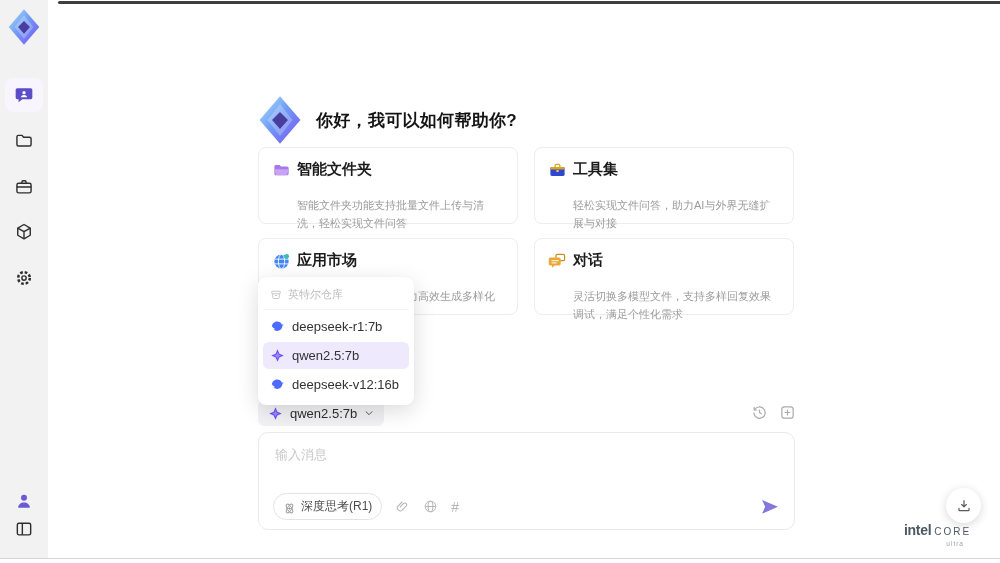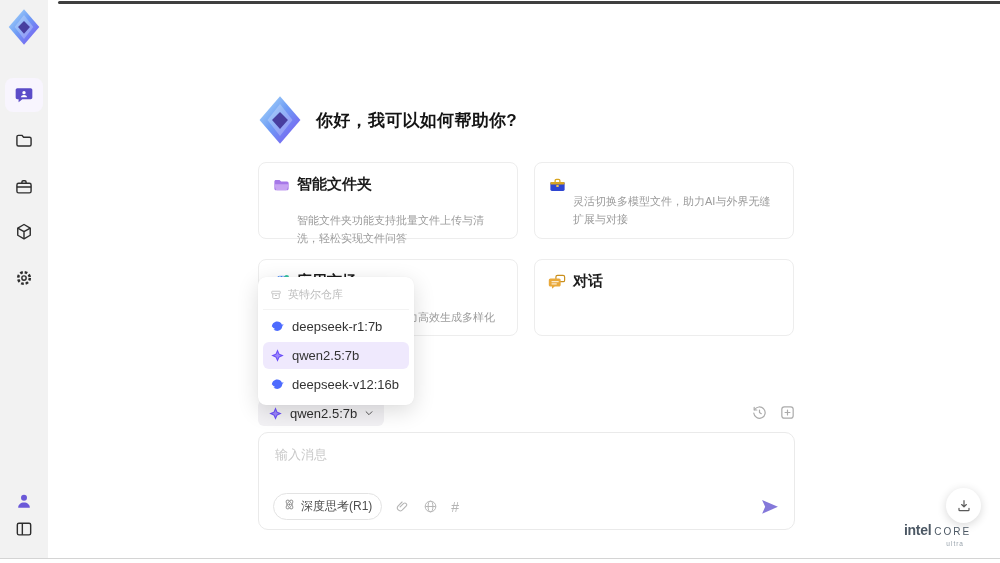--- a/index.html
+++ b/index.html
@@ -20,21 +20,21 @@
   
   #top-accent { left:58px; top:1px; right:0; height:3px; background:#3f3f3f; border-radius:2px 0 0 2px; }
   #bottom-line { left:0; right:0; bottom:4px; height:1px; background:#d4d4d4; }
 
   
   #greeting { left:256px; top:95px; display:flex; align-items:center; gap:12px; }
   #greeting .gem { width:48px; height:50px; }
   #greeting h1 { font-size:17px; font-weight:700; color:#141414; letter-spacing:.3px; }
 
   
-  #cards { left:258px; top:162px; width:537px; display:grid; grid-template-columns:260px 260px; gap:20px 16px; }
+  #cards { left:258px; top:147px; width:537px; display:grid; grid-template-columns:260px 260px; gap:14px 16px; }
   .card { position:relative; height:77px; border:1px solid #ededed; border-radius:8px; background:#fff;
           padding:12px 12px 0 38px; }
   .card-icon { position:absolute; left:13px; top:13px; width:19px; height:19px; }
   .card-title { font-size:15px; font-weight:700; color:#1c1c1c; }
   .card-desc { margin-top:18px; font-size:11px; line-height:1.6; color:#9b9b9b; }
 
   
   #dropdown { left:258px; top:277px; width:156px; background:#fff; border-radius:8px; z-index:30;
               box-shadow:0 6px 22px rgba(0,0,0,.14), 0 0 1px rgba(0,0,0,.08); padding:5px 5px 7px; }
   .dd-header { display:flex; align-items:center; gap:6px; padding:5px 7px 7px; font-size:11px; color:#bdbdbd;
@@ -52,21 +52,21 @@
   #model-pill svg.c { width:10px; height:10px; color:#555; }
 
   
   #top-actions { left:751px; top:404px; display:flex; gap:11px; color:#ababab; }
   #top-actions svg { width:17px; height:17px; }
 
   
   #composer { left:258px; top:432px; width:537px; height:98px; border:1px solid #eaeaea; border-radius:10px; background:#fff;padding-left:15px; }
   #placeholder { position:absolute; left:16px; top:13px; font-size:13px; color:#c9c9c9; }
   #composer-toolbar { position:absolute; left:14px; right:14px; bottom:9px; display:flex; align-items:center; gap:13px; }
-  #think-pill { display:flex; align-items:flex-start; gap:5px; border:1px solid #e3e3e3; border-radius:14px;
+  #think-pill { display:flex; align-items:flex-end; gap:5px; border:1px solid #e3e3e3; border-radius:14px;
                 padding:4px 9px; font-size:12px; color:#4d4d4d; background:#fff; }
   #think-pill svg { width:13px; height:13px; color:#8a8a8a; }
   .tool-icon { color:#b5b5b5; display:flex; align-items:center; }
   .tool-icon svg { width:15px; height:15px; }
   #hash { font-size:14px; color:#b5b5b5; }
   #send { margin-left:auto; display:flex; }
   #send svg { width:20px; height:20px; }
 
   
   #fab { left:946px; top:488px; width:35px; height:35px; border-radius:50%; background:#fff;
@@ -173,41 +173,43 @@
       <div class="card-desc">智能文件夹功能支持批量文件上传与清洗，轻松实现文件问答</div>
     </div>
 
     <div class="card">
       <svg class="card-icon" viewBox="0 0 24 24">
         <path d="M9 8V5.8c0-.9.7-1.6 1.6-1.6h2.8c.9 0 1.6.7 1.6 1.6V8" fill="none" stroke="#d9a520" stroke-width="1.6"></path>
         <rect x="3" y="7.6" width="18" height="11.4" rx="1.8" fill="#2f46d1"></rect>
         <rect x="3" y="7.6" width="18" height="3.2" rx="1.4" fill="#d9a520"></rect>
         <rect x="10.4" y="11.4" width="3.2" height="2.6" rx=".6" fill="#f3c14b"></rect>
       </svg>
-      <div class="card-desc">灵活切换多模型文件，助力AI与外界无缝扩展与对接</div>
+      <div class="card-title">工具集</div>
+      <div class="card-desc">轻松实现文件问答，助力AI与外界无缝扩展与对接</div>
     </div>
 
     <div class="card">
       <svg class="card-icon" viewBox="0 0 24 24">
         <circle cx="12" cy="12" r="9" fill="#4285f4"></circle>
         <ellipse cx="12" cy="12" rx="4" ry="9" fill="none" stroke="#fff" stroke-width="1.1"></ellipse>
         <path d="M3.6 9h16.8M3.6 15h16.8" stroke="#fff" stroke-width="1.1"></path>
         <circle cx="18.5" cy="5.5" r="3" fill="#35c2a0"></circle>
       </svg>
       <div class="card-title">应用市场</div>
       <div class="card-desc">提供丰富文本模板，助力高效生成多样化内容</div>
     </div>
 
     <div class="card">
       <svg class="card-icon" viewBox="0 0 24 24">
         <rect x="10" y="3" width="11" height="8" rx="2" fill="none" stroke="#c98f1d" stroke-width="1.5"></rect>
         <path d="M3 7h11c1.1 0 2 .9 2 2v6c0 1.1-.9 2-2 2H8.5L5 19.8V17H3c-1.1 0-2-.9-2-2V9c.1-1.1 1-2 2-2z" fill="#e9a93b"></path>
         <path d="M5 11h8M5 13.8h5.5" stroke="#fff" stroke-width="1.2" stroke-linecap="round"></path>
       </svg>
       <div class="card-title">对话</div>
+      <div class="card-desc">灵活切换多模型文件，支持多样回复效果调试，满足个性化需求</div>
     </div>
   </div>
 
   <div id="dropdown" class="abs">
     <div class="dd-header">
       <svg viewBox="0 0 24 24" fill="none" stroke="#c2c2c2" stroke-width="1.8">
         <rect x="3.5" y="4.5" width="17" height="5" rx="1"></rect>
         <path d="M5.5 9.5v8c0 .8.7 1.5 1.5 1.5h10c.8 0 1.5-.7 1.5-1.5v-8M10 13h4"></path>
       </svg>
       <span>英特尔仓库</span>

